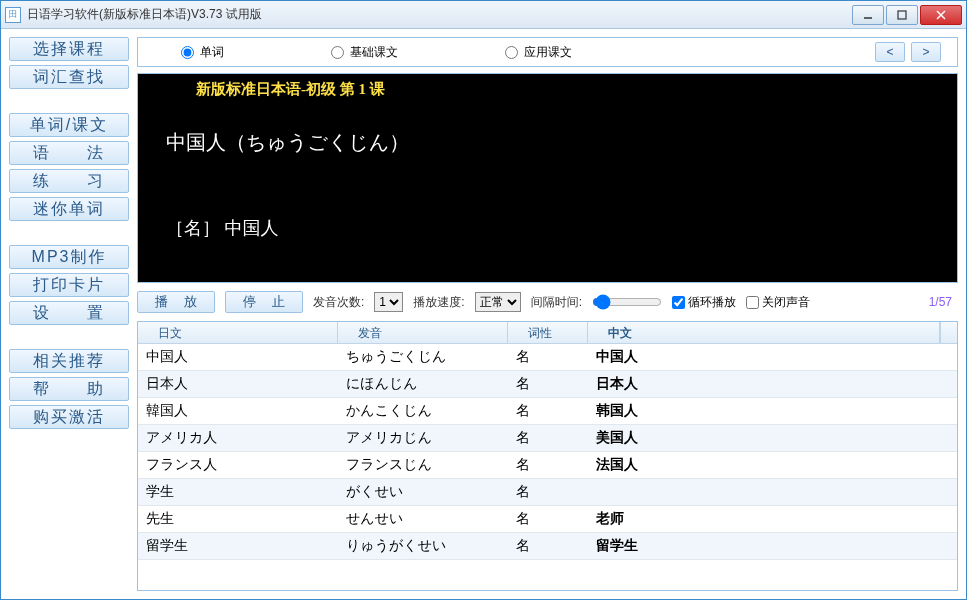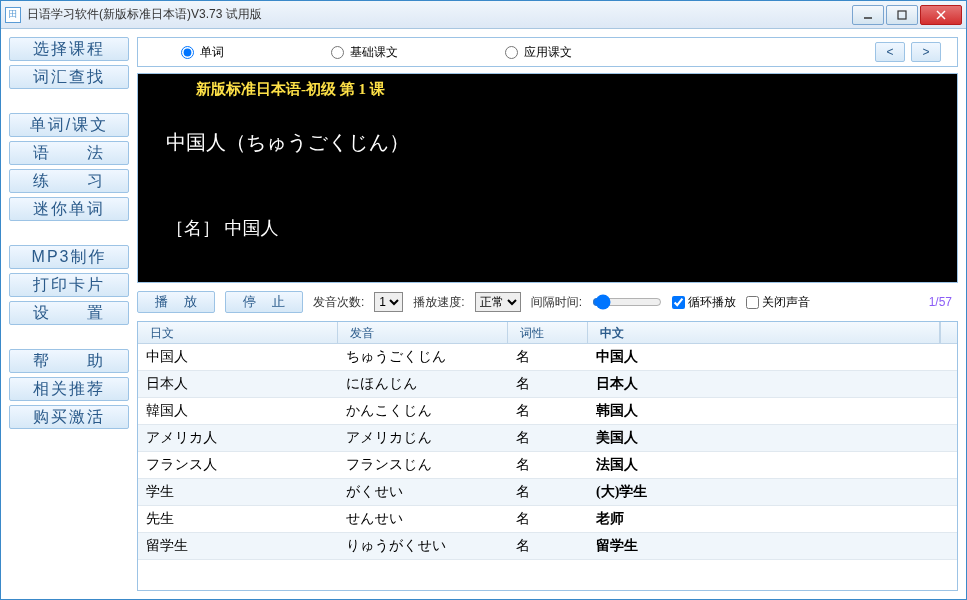--- a/index.html
+++ b/index.html
@@ -37,21 +37,21 @@
 .control-bar { height: 26px; display: flex; align-items: center; gap: 10px; font-size: 12px; }
 .ctrl-btn { width: 78px; height: 22px; background: linear-gradient(#f0f7ff, #d6e8f7); border: 1px solid #9cc3e5; color: #2a5a8a; cursor: pointer; border-radius: 2px; letter-spacing: 6px; padding-left: 6px; }
 .ctrl-label { color: #333; }
 .ctrl-select { height: 20px; font-size: 12px; border: 1px solid #888; }
 .slider { width: 70px; }
 .check-wrap { display: flex; align-items: center; gap: 3px; }
 .page-indicator { color: #8b5cf6; margin-left: auto; margin-right: 6px; }
 
 .table-wrap { flex: 1; border: 1px solid #9cc3e5; overflow: hidden; display: flex; flex-direction: column; }
 .table-header { display: flex; background: linear-gradient(#f4f9fe, #e0edf8); border-bottom: 1px solid #c0d5e8; height: 22px; }
-.th { padding: 3px 12px; color: #2a5a8a; font-size: 12px; border-right: 1px solid #c0d5e8; }
+.th { padding: 3px 20px; color: #2a5a8a; font-size: 12px; border-right: 1px solid #c0d5e8; }
 .table-body { flex: 1; overflow-y: auto; }
 .tr { display: flex; height: 27px; border-bottom: 1px solid #e0e8ef; align-items: center; font-size: 14px; font-family: SimSun, "MS Gothic", serif; }
 .tr:nth-child(even) { background: #f0f6fb; }
 .td { padding: 3px 8px; overflow: hidden; white-space: nowrap; }
 .col-jp { width: 200px; }
 .col-pron { width: 170px; }
 .col-pos { width: 80px; }
 .col-cn { flex: 1; font-weight: bold; }
 .scroll-spacer { width: 17px; border-left: 1px solid #c0d5e8; }
 </style>
@@ -91,22 +91,22 @@
         <div class="side-gap"></div>
         <div class="side-btn">单词/课文</div>
         <div class="side-btn">语　　法</div>
         <div class="side-btn">练　　习</div>
         <div class="side-btn">迷你单词</div>
         <div class="side-gap"></div>
         <div class="side-btn">MP3制作</div>
         <div class="side-btn">打印卡片</div>
         <div class="side-btn">设　　置</div>
         <div class="side-gap"></div>
+        <div class="side-btn">相关推荐</div>
         <div class="side-btn">帮　　助</div>
-        <div class="side-btn">相关推荐</div>
         <div class="side-btn">购买激活</div>
       </div>
 
     <div class="main">
 
       <div class="top-radio-bar">
         <label class="radio-wrap">
           <input type="radio" name="mode" checked="" style="">
           <span>单词</span>
         </label>
@@ -186,21 +186,20 @@
             <div class="tr">
               <div class="td col-jp">フランス人</div>
               <div class="td col-pron">フランスじん</div>
               <div class="td col-pos">名</div>
               <div class="td col-cn">法国人</div>
             </div>
             <div class="tr">
               <div class="td col-jp">学生</div>
               <div class="td col-pron">がくせい</div>
               <div class="td col-pos">名</div>
-              <div class="td col-cn">(大)学生</div>
             </div>
             <div class="tr">
               <div class="td col-jp">先生</div>
               <div class="td col-pron">せんせい</div>
               <div class="td col-pos">名</div>
               <div class="td col-cn">老师</div>
             </div>
             <div class="tr">
               <div class="td col-jp">留学生</div>
               <div class="td col-pron">りゅうがくせい</div>

